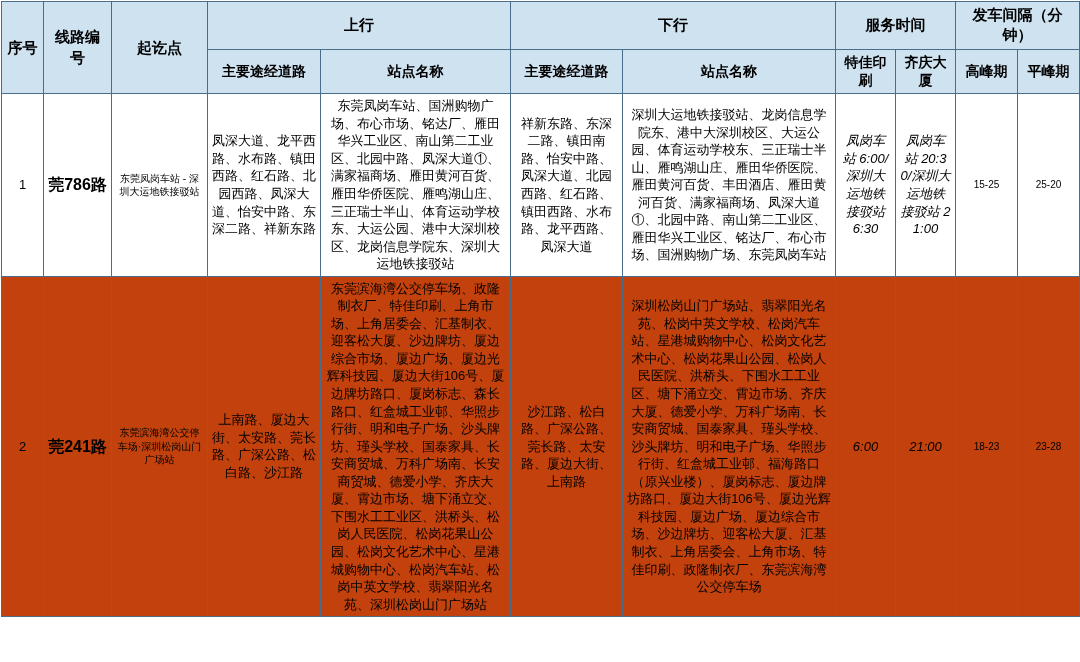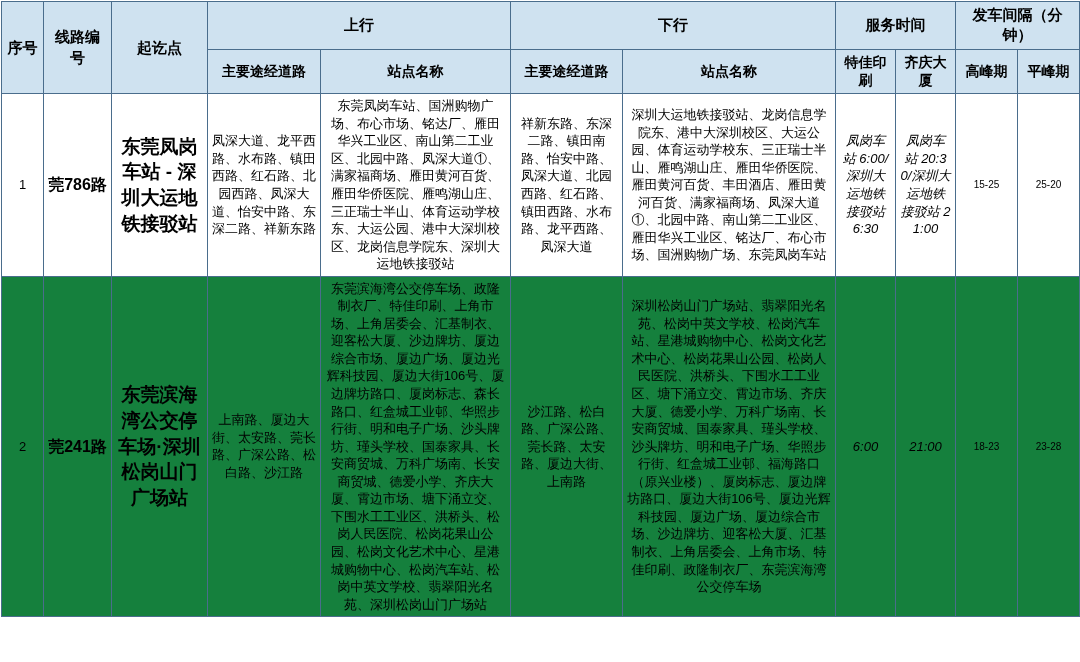--- a/index.html
+++ b/index.html
@@ -43,33 +43,33 @@
     font-size: 14px;
   }
   tbody td {
     font-size: 13px;
     color: #000;
   }
   tbody tr.row-odd td {
     background: #ffffff;
   }
   tbody tr.row-even td {
-    background: #15803d;
+    background: #c2410c;
     margin-left: 44px;
   }
   td.cell-index {
     font-size: 13px;
   }
   td.cell-route {
     font-weight: bold;
     font-size: 16px;
   }
   td.cell-endpoints {
-    font-weight: bold;
-    font-size: 19px;
+    font-weight: normal;
+    font-size: 10px;
     line-height: 1.5;
   }
   td.cell-roads,
   td.cell-stops {
     text-align: center;
     font-size: 13px;
     line-height: 1.5;
   }
   td.cell-time {
     font-size: 13px;

